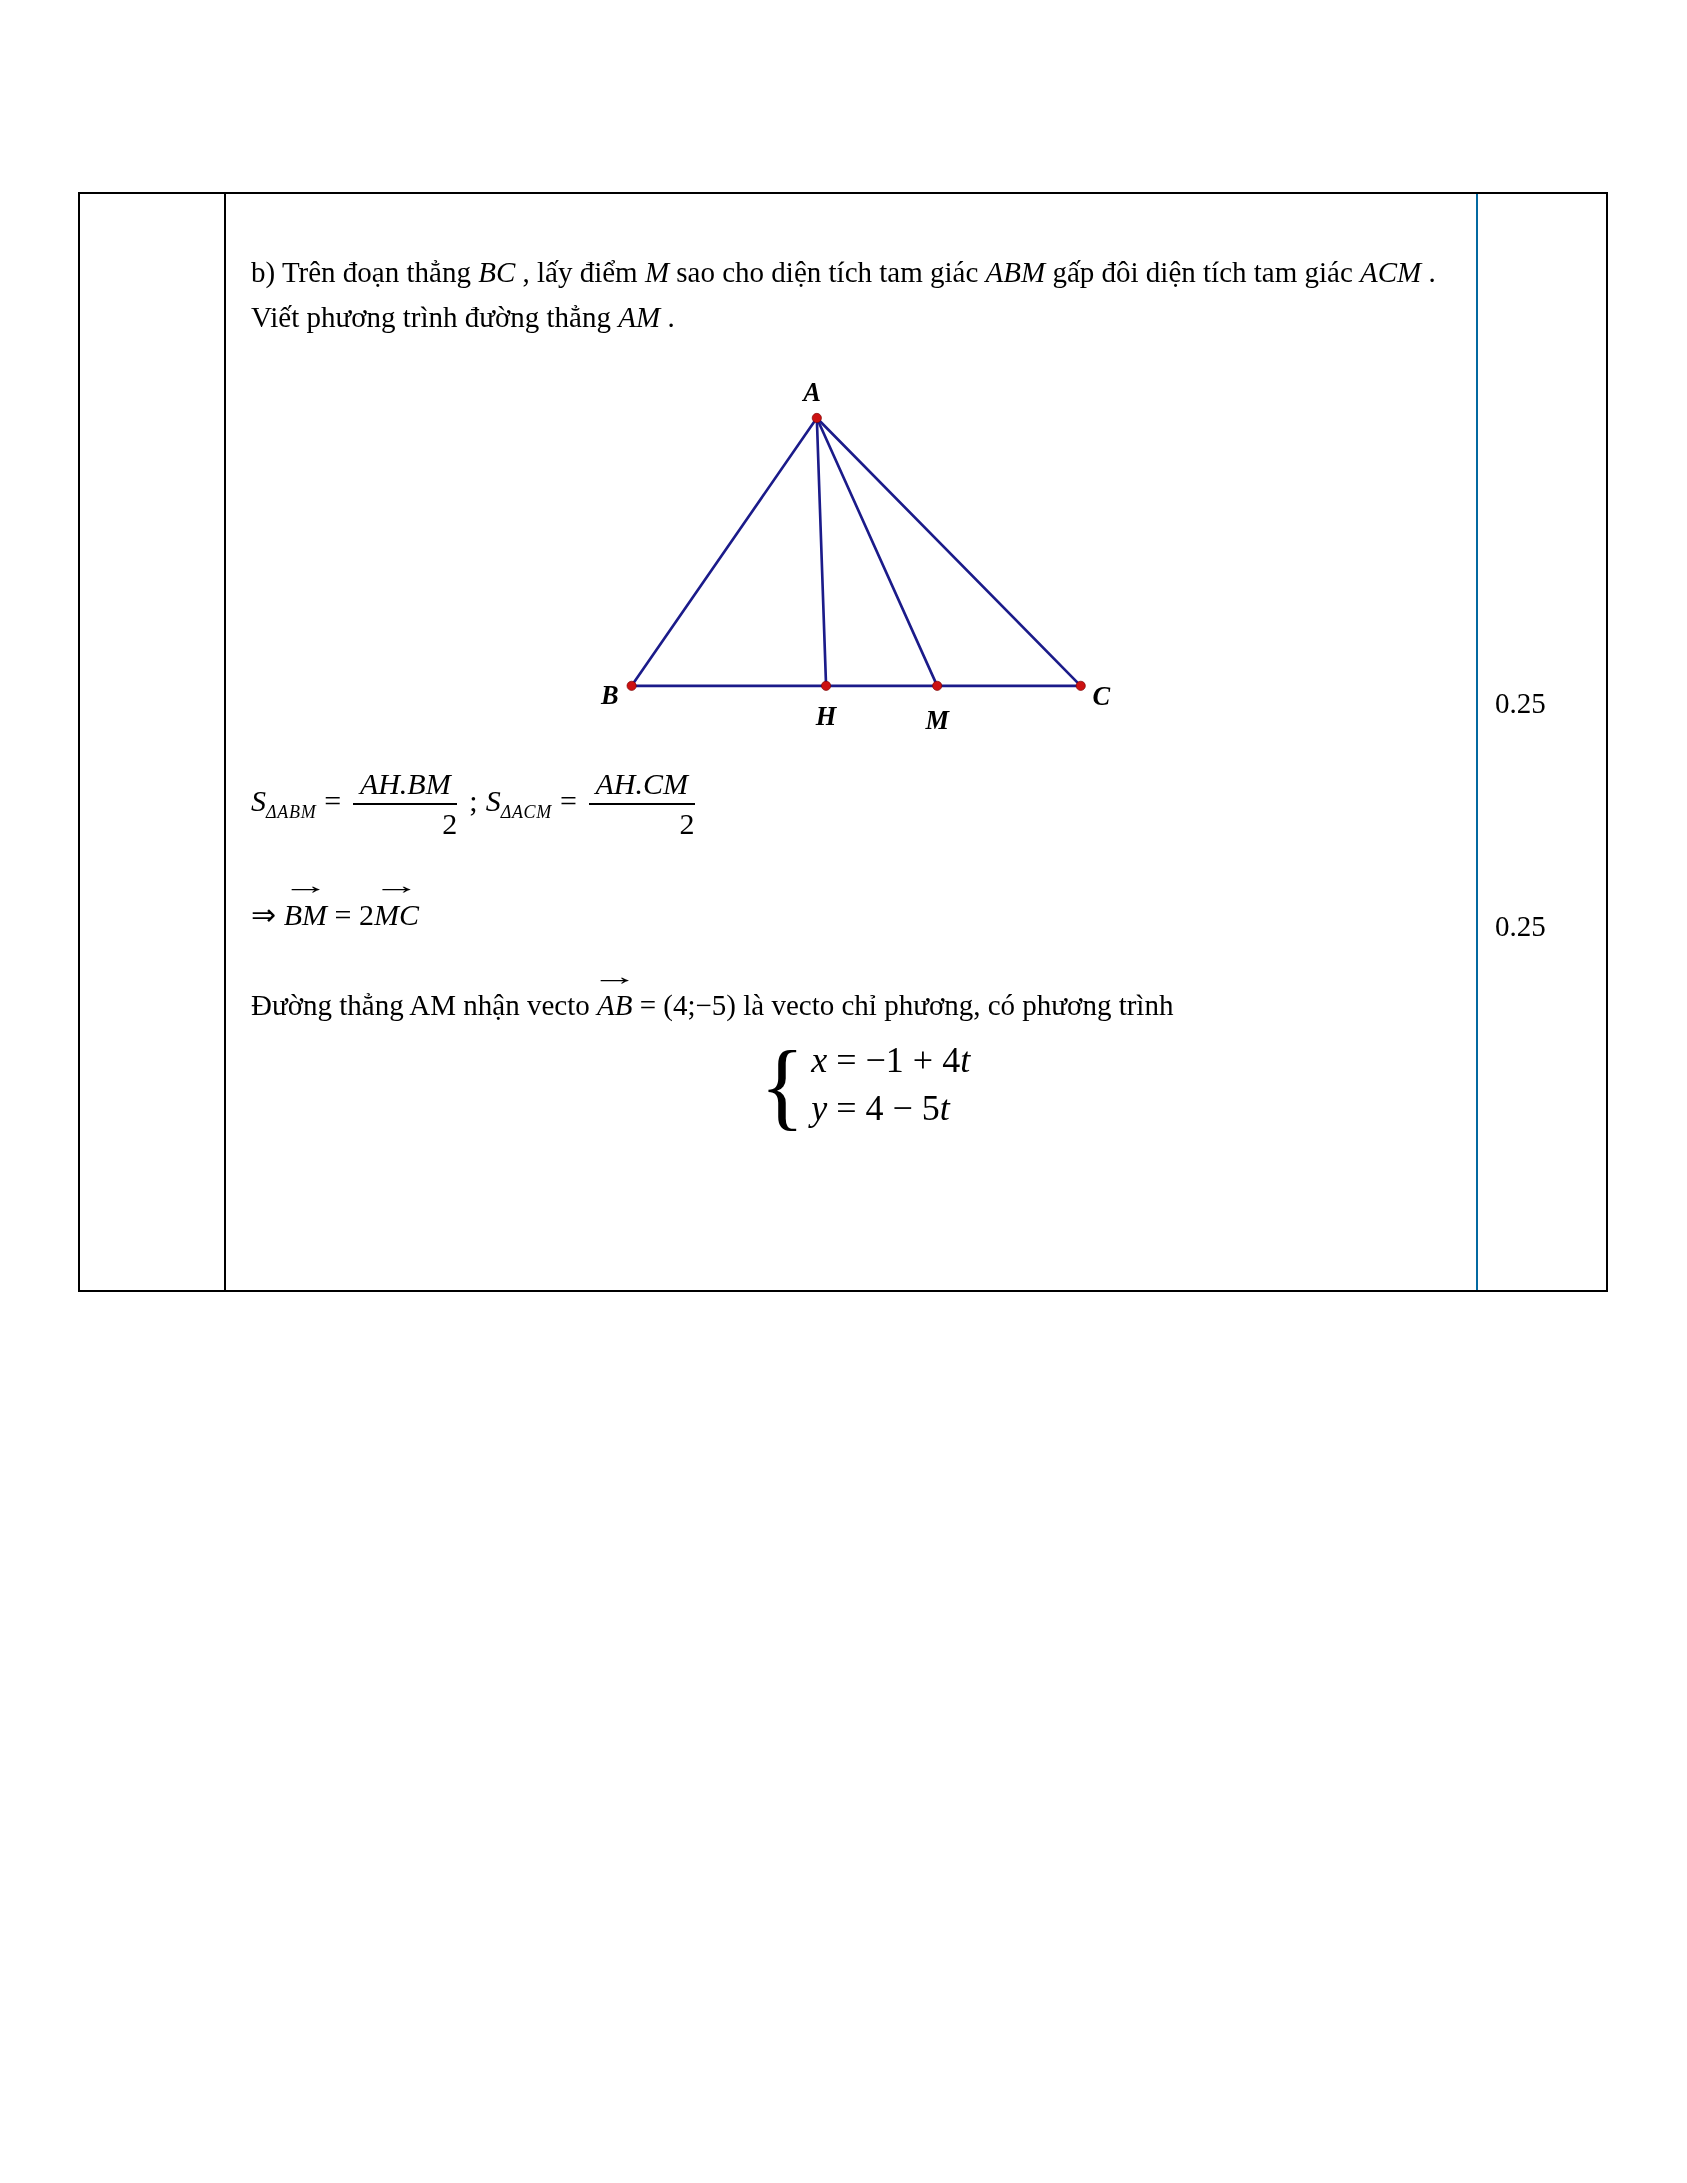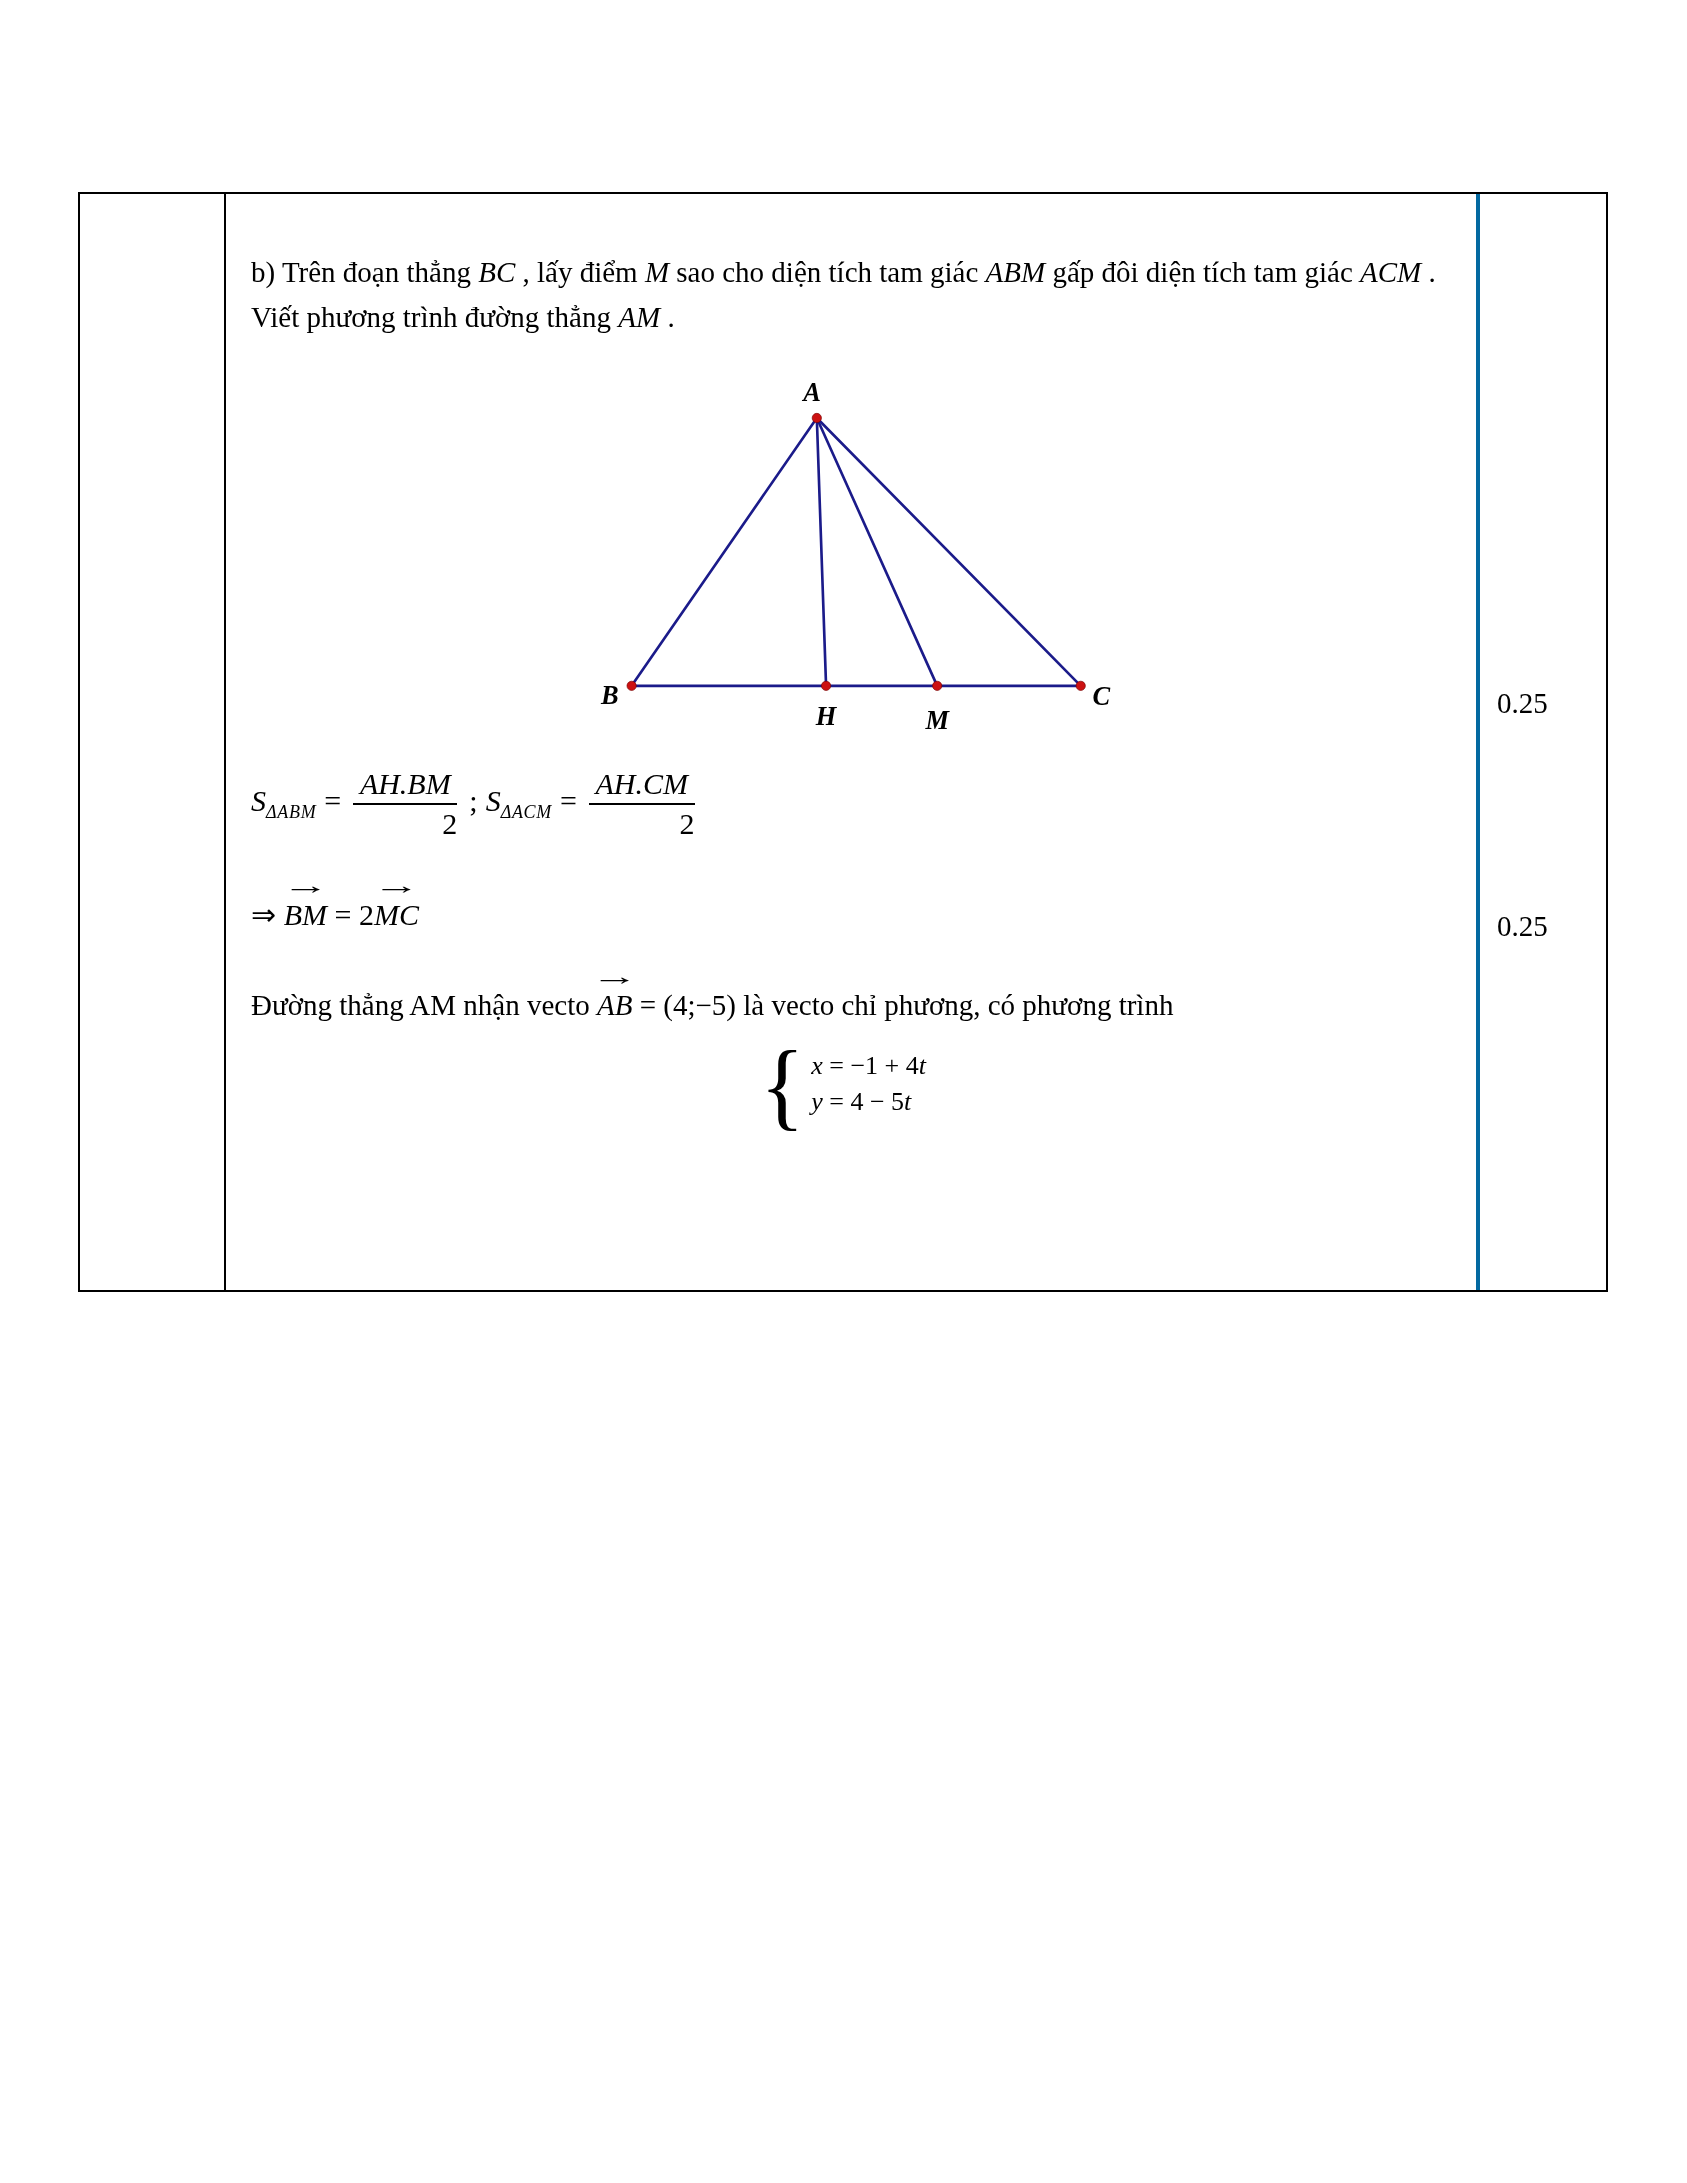--- a/index.html
+++ b/index.html
@@ -19,21 +19,21 @@
     width: 1530px;
     height: 1100px;
     border: 2px solid #000000;
     display: flex;
     box-sizing: border-box;
     background: #ffffff;
   }
   .col { box-sizing: border-box; }
   .col-left  { width: 146px; border-right: 2px solid #000000; }
   .col-main  { flex: 1; position: relative; padding: 56px 26.5px 0 25px; }
-  .col-score { width: 130px; border-left: 4px solid #0369a1; position: relative; margin-left: 6px; }
+  .col-score { width: 130px; border-left: 2px solid #0369a1; position: relative; margin-left: 6px; }
 
   .problem {
     font-size: 29px;
     line-height: 1.55;
     margin: 0;
     max-width: 1197px;
   }
   .it { font-style: italic; }
   .rm { font-style: normal; }
 
@@ -104,21 +104,21 @@
     font-size: 93px;
     line-height: 1;
     font-weight: 400;
     margin-right: 6.6px;
     transform: scaleY(1.05);
   }
   .system .eqs {
     display: flex;
     flex-direction: column;
     gap: 6px;
-    font-size: 26px;
+    font-size: 36px;
   }
 
   .score {
     position: absolute;
     left: 17px;
     font-size: 29px;
   }
   .score-1 { top: 493px; }
   .score-2 { top: 716px; }
 </style>

